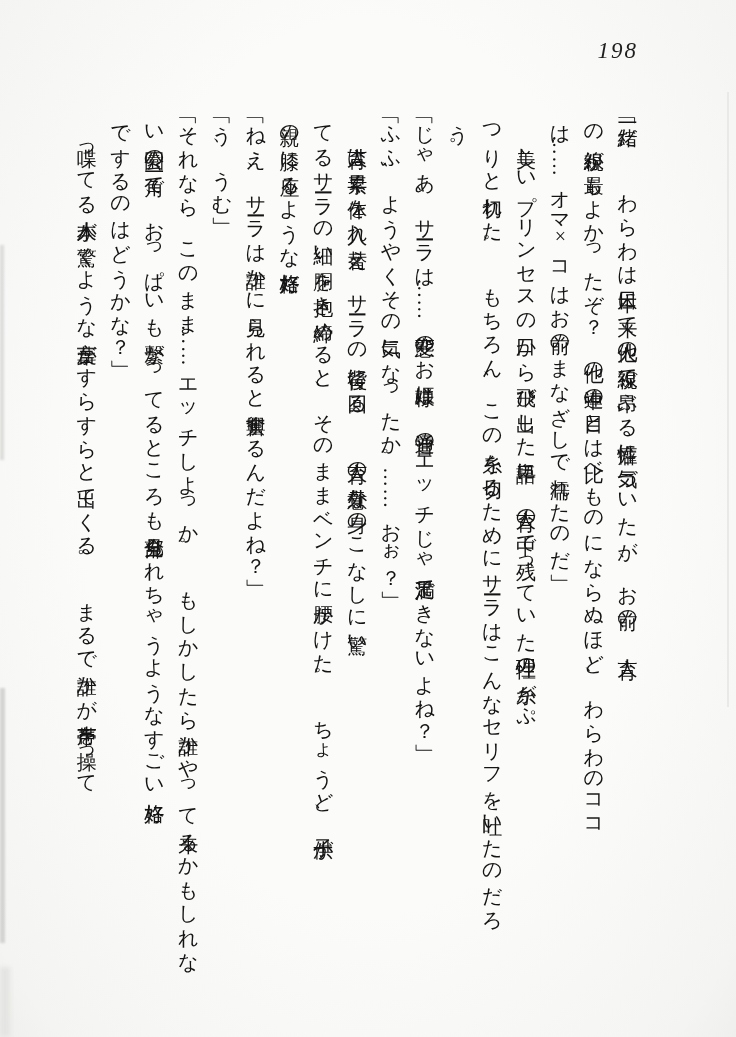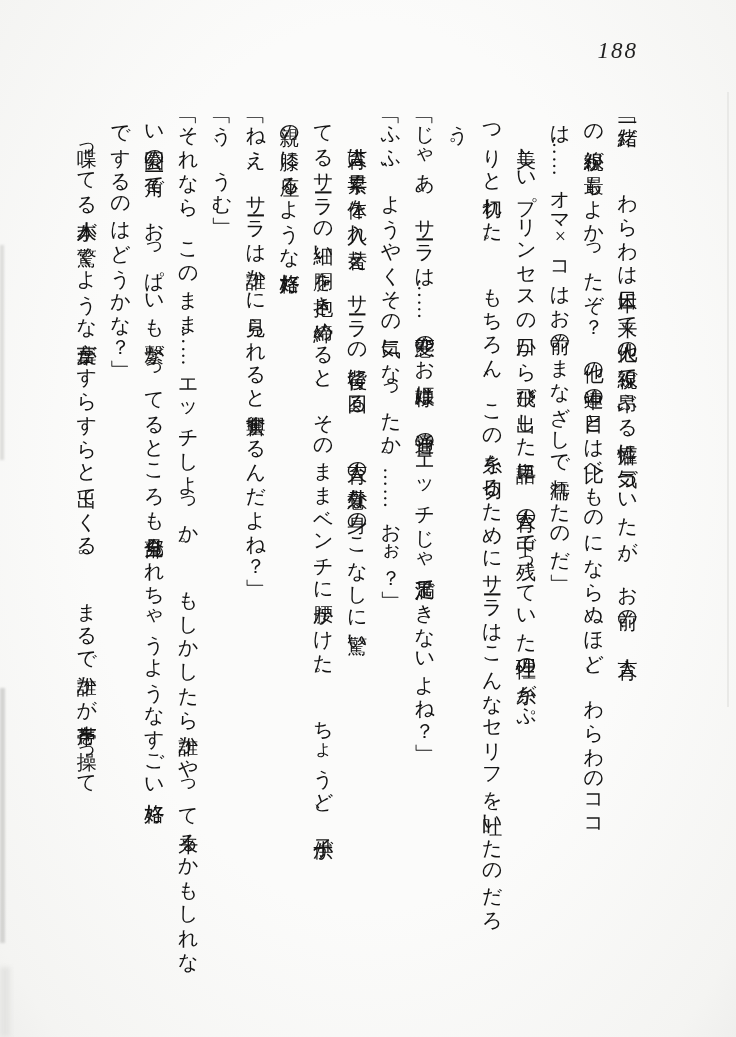--- a/index.html
+++ b/index.html
@@ -83,21 +83,21 @@
     height: 70px;
     background: #e4e4e2;
     filter: blur(2px);
   }
 </style>
 </head>
 <body>
 
 <div class="page">
 
-  <div class="page-number">188</div>
+  <div class="page-number">198</div>
 
   <div class="text-block">
     <p class="line">「一緒だ。　わらわは日本に来て他人の視線で昂ぶる性癖に気づいたが、お前の、育人</p>
     <p class="line">の視線が最もよかったぞ？　他の連中の目とは比べものにならぬほど、わらわのココ</p>
     <p class="line">は……オマ×コはお前のまなざしで濡れたのだ」</p>
     <p class="line">　美しいプリンセスの口から飛び出した卑語に、育人の中で残っていた理性の糸がぷ</p>
     <p class="line">つりと切れた。　もちろん、この糸を切るためにサーラはこんなセリフを吐いたのだろ</p>
     <p class="line">う。</p>
     <p class="line">「じゃあ、サーラは……変態のお姫様は、普通のエッチじゃ満足できないよね？」</p>
     <p class="line">「ふふ、ようやくその気になったか。……おぉ？」</p>

